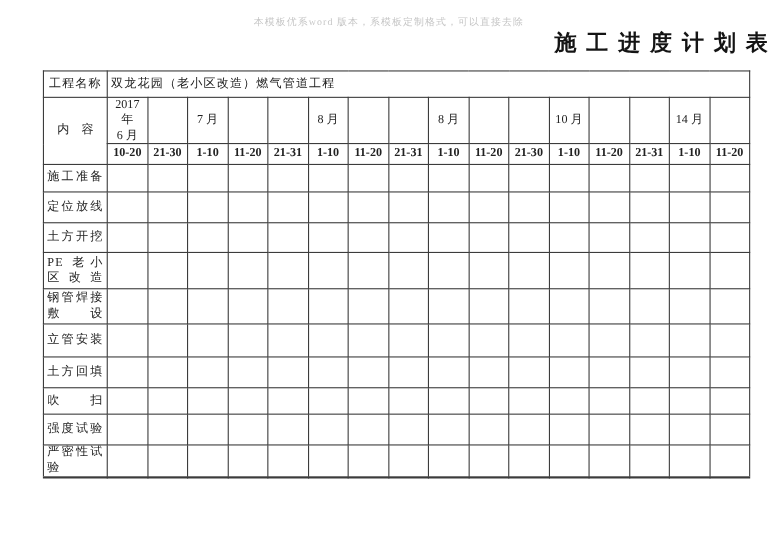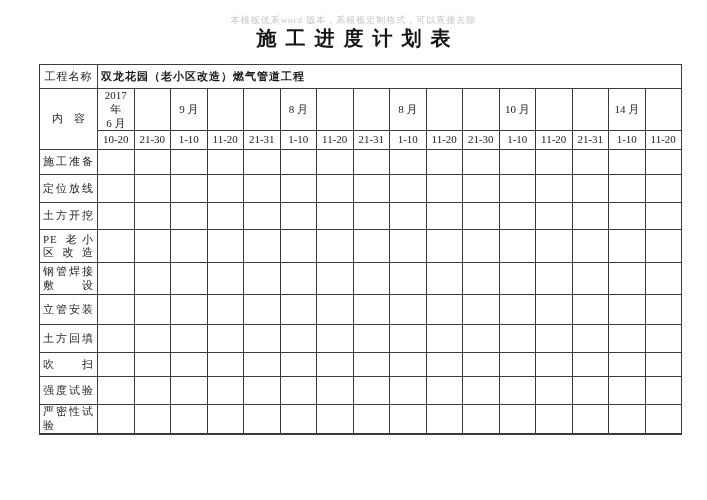--- a/index.html
+++ b/index.html
@@ -7,46 +7,46 @@
     width:707px;height:500px;position:relative;background:#ffffff;
     font-family:"Liberation Serif","DejaVu Serif",serif;
     color:#1d1d1d;overflow:hidden;
   }
   .watermark{
     position:absolute;top:14px;left:0;right:0;text-align:center;
     font-size:9px;color:#8a8a8a;opacity:.5;filter:blur(.6px);
     letter-spacing:1px;white-space:nowrap;
   }
   .title{
-    position:absolute;top:25px;left:0;right:0;text-align:center;
+    position:absolute;top:25px;left:0;right:0;text-align:right;
     font-size:20px;font-weight:700;letter-spacing:9px;text-indent:9px;
     color:#141414;
   }
   table.sched{
     position:absolute;left:39px;top:64px;
     border-collapse:collapse;table-layout:fixed;width:642px;
     border:1px solid #3c3c3c;border-bottom-width:2px;
   }
   table.sched td{
     border:1px solid #3c3c3c;padding:0 3px;overflow:hidden;
     font-size:11px;line-height:1.25;vertical-align:middle;
     background:#ffffff;
   }
   tr.r-project{height:24px;margin-top:32px;}
   tr.r-month{height:33px;}
   tr.r-period{height:19px;}
   td.lbl{text-align:center;letter-spacing:1px;color:#242424;}
-  td.proj{font-size:12.5px;padding-left:8px;letter-spacing:1px;color:#1a1a1a;font-weight:bold;}
+  td.proj{font-size:12.5px;padding-left:8px;letter-spacing:1px;color:#1a1a1a;}
   td.content-lbl{font-size:12px;letter-spacing:0;}
   td.m{
     text-align:center;font-size:10px;font-weight:400;color:#222;
     white-space:pre-line;letter-spacing:0;padding:0 1px;line-height:1.4;
   }
   td.p{
-    text-align:center;font-size:9px;font-weight:400;color:#222;
+    text-align:center;font-size:9px;font-weight:700;color:#222;
     letter-spacing:0;padding:0 1px;white-space:nowrap;
   }
   td.row-lbl{
     text-align:justify;text-align-last:justify;
     padding:2px 5px;font-size:11px;color:#242424;
   }
 </style>
 </head>
 <body>
 
@@ -61,21 +61,21 @@
   <tbody>
     <tr class="r-project">
       <td class="lbl">工程名称</td>
       <td class="proj" colspan="16">双龙花园（老小区改造）燃气管道工程</td>
     </tr>
     <tr class="r-month">
       <td class="lbl content-lbl" rowspan="2">内　容</td>
       <td class="m">2017 年
 6 月</td>
       <td class="m"></td>
-      <td class="m">9 月</td>
+      <td class="m">7 月</td>
       <td class="m"></td>
       <td class="m"></td>
       <td class="m">8 月</td>
       <td class="m"></td>
       <td class="m"></td>
       <td class="m">8 月</td>
       <td class="m"></td>
       <td class="m"></td>
       <td class="m">10 月</td>
       <td class="m"></td>

